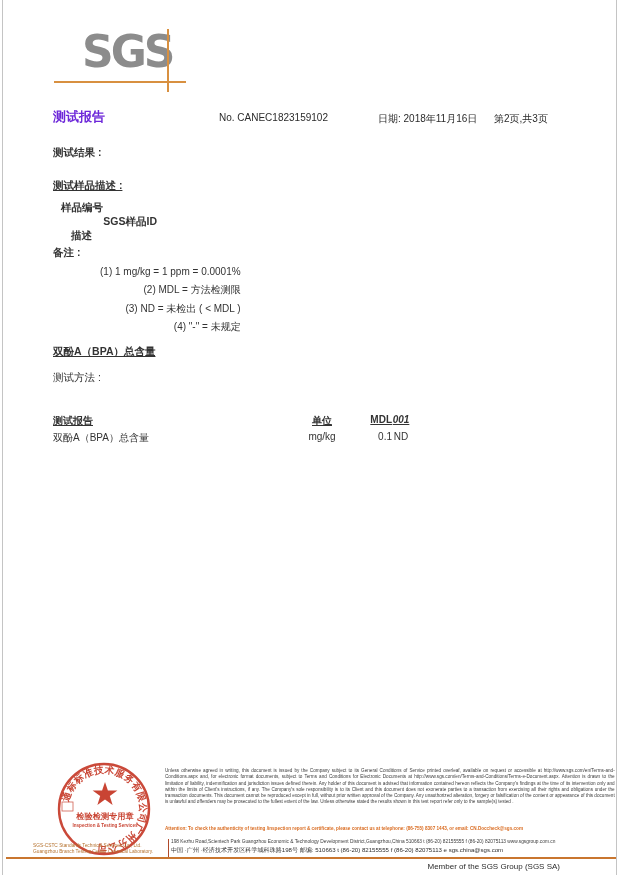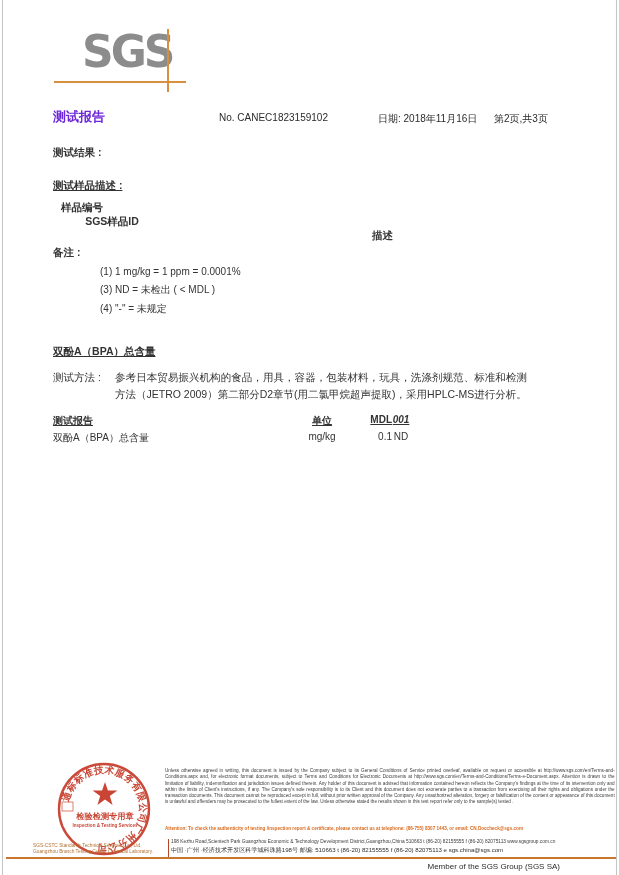--- a/index.html
+++ b/index.html
@@ -30,27 +30,27 @@
   .sec-label{position:absolute;left:53px;font-size:10.5px;font-weight:bold;color:#333;}
   .u{text-decoration:underline;}
   .results-label{top:146px;}
   .sample-desc-label{top:179px;}
   .remarks-label{top:246px;}
 
   
   .stab{position:absolute;left:53px;top:201px;width:340px;font-size:10.5px;}
   .stab .r{display:flex;flex-direction:column;}
   .stab .c1{width:58px;text-align:center;}
-  .stab .c2{width:90px;text-align:center;margin-left:14px;}
-  .stab .c3{margin-left:7px;text-align:right;}
+  .stab .c2{width:90px;text-align:right;margin-left:14px;}
+  .stab .c3{margin-left:18px;text-align:left;}
   .stab .hd{font-weight:bold;}
   .stab .r+.r{margin-top:3px;}
 
   
-  .remarks{position:absolute;left:100px;top:263px;font-size:10px;line-height:18.4px;color:#333;}
+  .remarks{position:absolute;left:100px;top:263px;font-size:10px;line-height:18.4px;color:#333;text-align:right;}
 
   
   .bpa-heading{position:absolute;left:53px;top:345px;font-size:10.5px;font-weight:bold;text-decoration:underline;color:#333;}
   .method-label{position:absolute;left:53px;top:371px;font-size:10.5px;color:#333;}
   .method-text{position:absolute;left:115px;top:369px;width:412px;font-size:10.5px;line-height:16.5px;color:#333;text-align:justify;}
 
   
   .rtab{position:absolute;left:0;top:414px;width:619px;font-size:10px;}
   .rtab .row{position:relative;height:17px;}
   .rtab .item{position:absolute;left:53px;}
@@ -116,27 +116,27 @@
     <div class="r hd">
       <div class="c1">样品编号</div>
       <div class="c2">SGS样品ID</div>
       <div class="c3">描述</div>
     </div>
   </div>
 
   <div class="sec-label remarks-label">备注 :</div>
   <div class="remarks">
     <div>(1) 1 mg/kg = 1 ppm = 0.0001%</div>
+    <div>(2) MDL = 方法检测限</div>
     <div>(3) ND = 未检出 ( &lt; MDL )</div>
     <div>(4) "-" = 未规定</div>
   </div>
 
   <div class="bpa-heading">双酚A（BPA）总含量</div>
   <div class="method-label">测试方法 :</div>
-  <div class="method-text">参考日本贸易振兴机构的食品，用具，容器，包装材料，玩具，洗涤剂规范、标准和检测方法（JETRO 2009）第二部分D2章节(用二氯甲烷超声提取)，采用HPLC-MS进行分析。</div>
 
   <div class="rtab">
     <div class="row hrow">
       <span class="item u">测试报告</span>
       <span class="unit u">单位</span>
       <span class="mdl u">MDL</span>
       <span class="s001 u">001</span>
     </div>
     <div class="row">
       <span class="item">双酚A（BPA）总含量</span>

